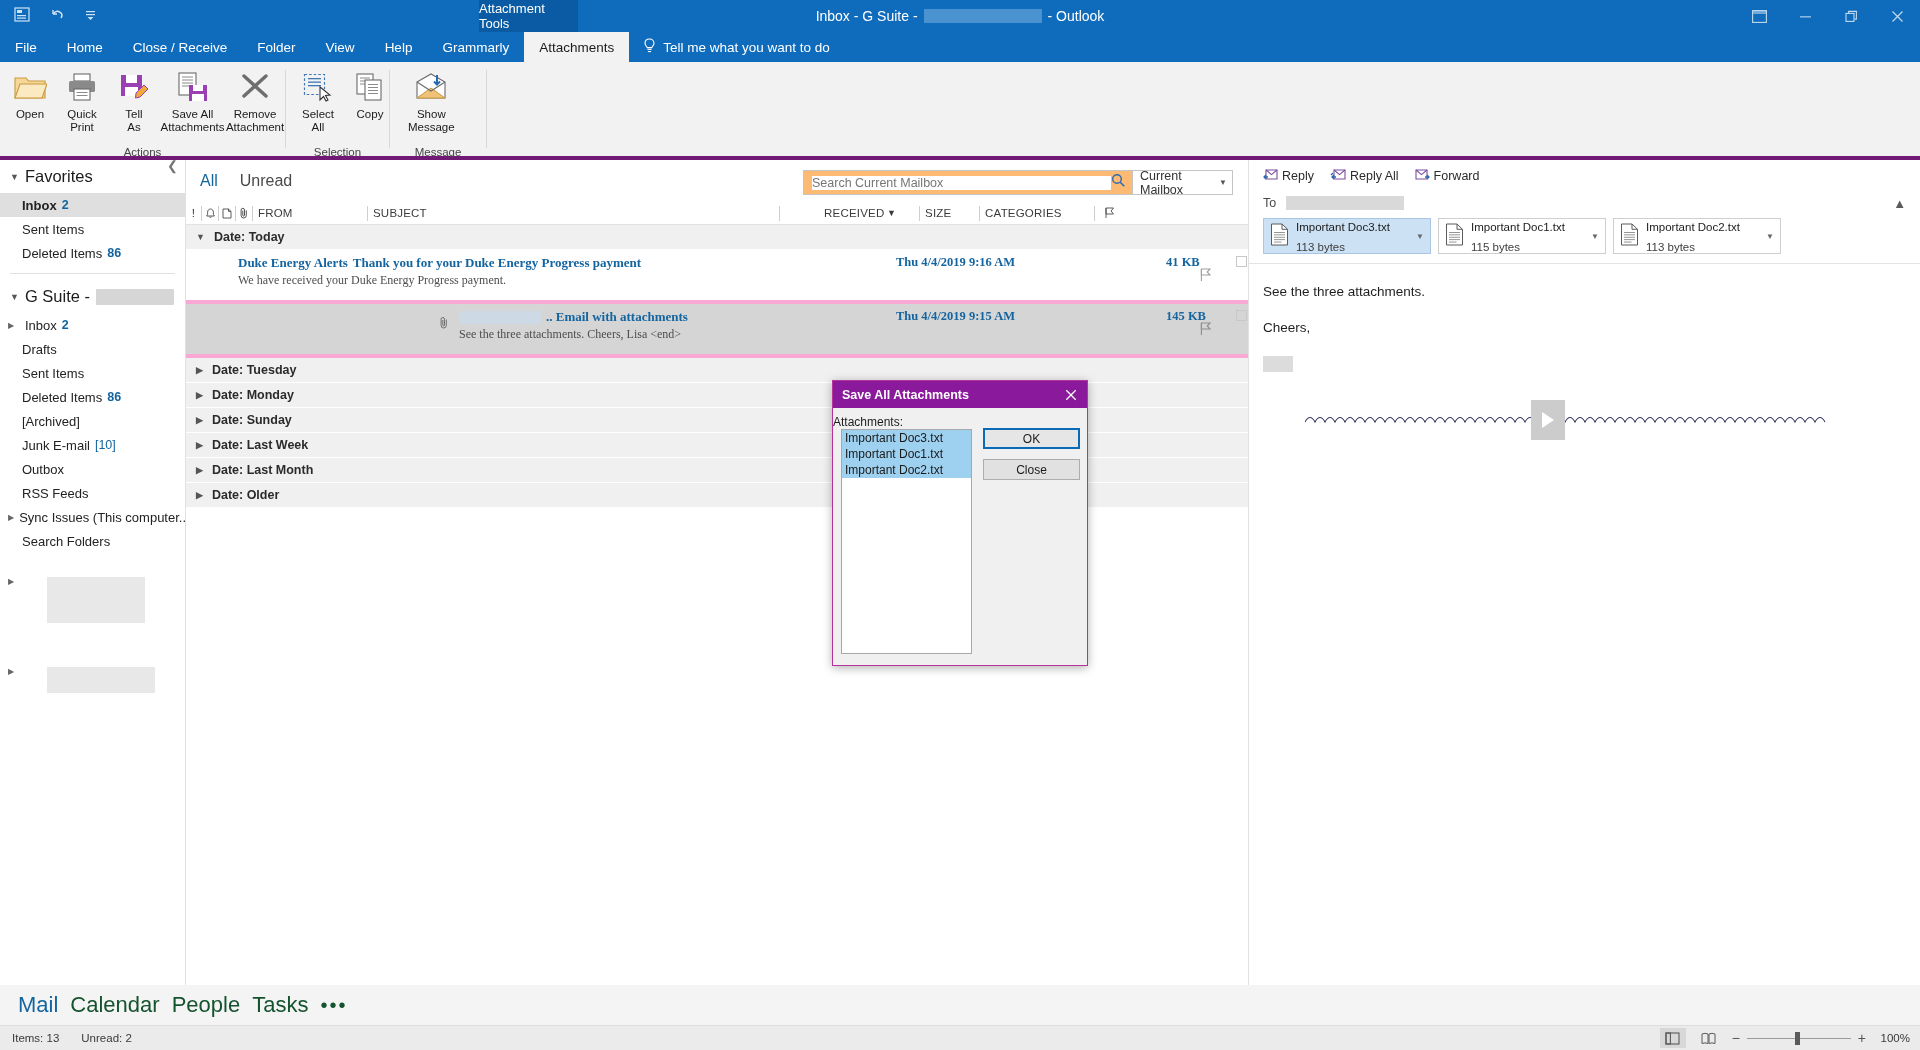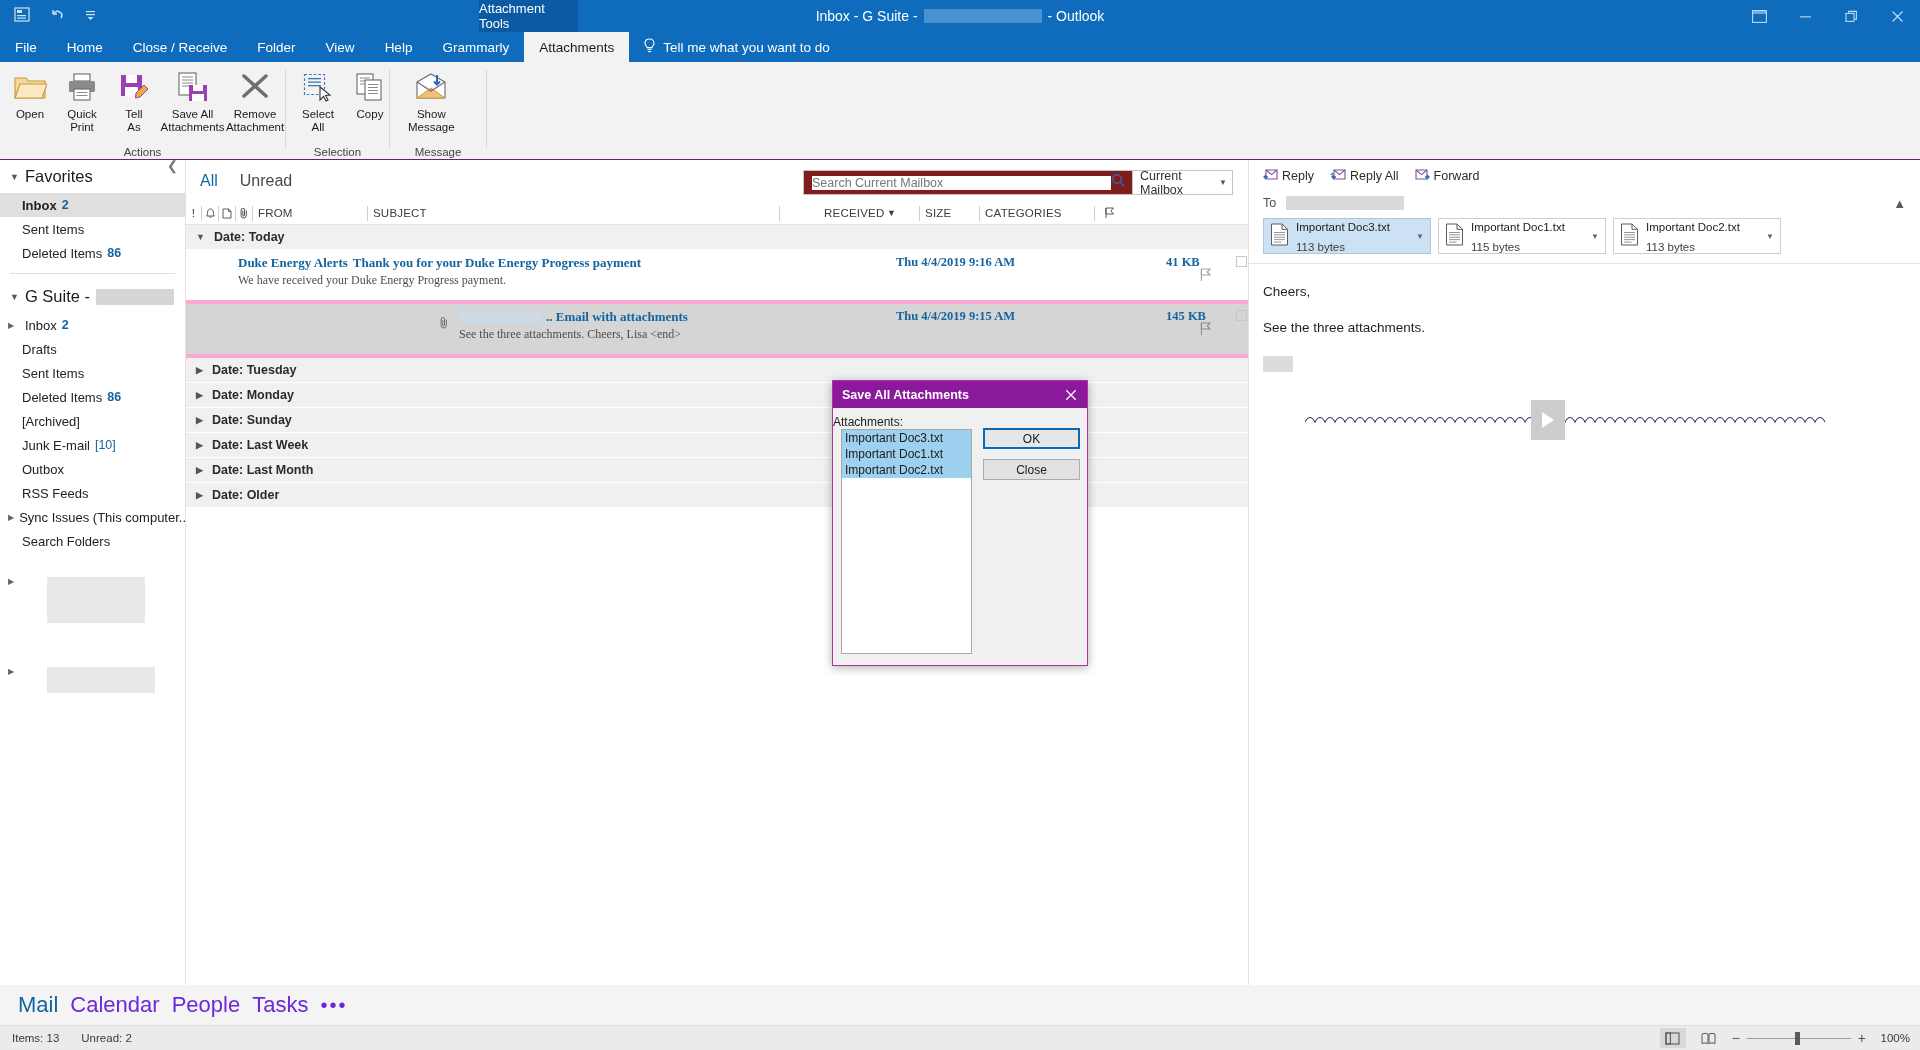--- a/index.html
+++ b/index.html
@@ -49,21 +49,21 @@
   }
   .rtab.active { background: #f2f2f2; color: #1b1b1b; }
   .tellme {
     display: flex; align-items: center; gap: 7px; padding: 0 14px;
     color: #ffffff; font-size: 13.5px; cursor: pointer;
   }
 
   
   .ribbon {
     position: absolute; top: 62px; left: 0; width: 1920px; height: 98px;
-    background: #f2f2f2; border-bottom: 1px solid #701a75;
+    background: #f2f2f2; border-bottom: 4px solid #701a75;
   }
   .rgroup { position: absolute; top: 0; height: 98px; }
   .rgroup-items { display: flex; height: 80px; align-items: flex-start; }
   .rgroup-label {
     position: absolute; bottom: 2px; width: 100%; text-align: center;
     font-size: 11.5px; color: #444; user-select: none;
   }
   .rbtn {
     display: flex; flex-direction: column; align-items: center;
     padding: 6px 4px 0 4px; cursor: pointer; min-width: 52px;
@@ -112,21 +112,21 @@
   }
   .filterbar {
     height: 42px; display: flex; align-items: center; padding-left: 14px; gap: 22px;
   }
   .fbtn { font-size: 16px; cursor: pointer; color: #4a4a4a; }
   .fbtn.active { color: #1464a0; }
   .searchwrap {
     position: absolute; right: 15px; top: 10px; display: flex; height: 25px;
   }
   .searchbox {
-    width: 330px; height: 25px; border: 1px solid #c4c4c4; background: #7f1d1d;
+    width: 330px; height: 25px; border: 1px solid #c4c4c4; background: #fdba74;
     display: flex; align-items: center; padding: 0 6px 0 8px;
   }
   .searchbox input {
     border: none; outline: none; flex: 1; font-size: 12.5px;
     font-family: "Liberation Sans", sans-serif; color: #333;
   }
   .searchbox input::placeholder { color: #767676; }
   .scope {
     width: 100px; height: 25px; border: 1px solid #c4c4c4; border-left: none;
     background: #fff; display: flex; align-items: center; justify-content: space-between;
@@ -263,21 +263,21 @@
     font-family: "Liberation Sans", sans-serif;
   }
   .dlg-btn.primary { top: 47px; border: 2px solid #0a6ab5; background: #e6e6e6; }
   .dlg-btn.secondary { top: 78px; }
 
   
   .modulebar {
     position: absolute; left: 0; top: 985px; width: 1920px; height: 40px;
     background: #f4f4f4; display: flex; align-items: center; padding-left: 18px; gap: 12px;
   }
-  .mod { font-size: 22px; color: #6d28d9; cursor: pointer; }
+  .mod { font-size: 22px; color: #14532d; cursor: pointer; }
   .mod.active { color: #1464a0; }
   .mod.dots { font-size: 20px; letter-spacing: 2px; }
   .statusbar {
     position: absolute; left: 0; top: 1025px; width: 1920px; height: 25px;
     background: #ebebeb; border-top: 1px solid #dcdcdc; display: flex;
     align-items: center; font-size: 11.5px; color: #3a3a3a; padding: 0 10px 0 12px;
   }
   .sb-left { display: flex; gap: 22px; }
   .sb-right { margin-left: auto; display: flex; align-items: center; gap: 10px; }
   .viewbtn {
@@ -803,22 +803,22 @@
         </span>
         <span class="att-meta">
           <span class="att-name">Important Doc2.txt</span><br>
           <span class="att-size">113 bytes</span>
         </span>
         <span class="att-caret">▼</span>
       </div>
     </div>
 
     <div class="rp-body">
+      <p>See the three attachments.</p>
       <p>Cheers,</p>
-      <p>See the three attachments.</p>
       <div class="sig-redact"></div>
       <div class="squiggle">
         <svg width="530" height="34" viewBox="0 0 530 34" style="margin-left:42px;">
           <path d="M0 22 q5 -9 10 0 q5 -9 10 0 q5 -9 10 0 q5 -9 10 0 q5 -9 10 0 q5 -9 10 0 q5 -9 10 0 q5 -9 10 0 q5 -9 10 0 q5 -9 10 0 q5 -9 10 0 q5 -9 10 0 q5 -9 10 0 q5 -9 10 0 q5 -9 10 0 q5 -9 10 0 q5 -9 10 0 q5 -9 10 0 q5 -9 10 0 q5 -9 10 0 q5 -9 10 0 q5 -9 10 0 q5 -9 10 0 q5 -9 10 0 q5 -9 10 0 q5 -9 10 0 q5 -9 10 0 q5 -9 10 0 q5 -9 10 0 q5 -9 10 0 q5 -9 10 0 q5 -9 10 0 q5 -9 10 0 q5 -9 10 0 q5 -9 10 0 q5 -9 10 0 q5 -9 10 0 q5 -9 10 0 q5 -9 10 0 q5 -9 10 0 q5 -9 10 0 q5 -9 10 0 q5 -9 10 0 q5 -9 10 0 q5 -9 10 0 q5 -9 10 0 q5 -9 10 0 q5 -9 10 0 q5 -9 10 0 q5 -9 10 0 q5 -9 10 0 q5 -9 10 0" fill="none" stroke="#32355e" stroke-width="1.1"></path>
         </svg>
         <span class="play-ph">
           <span class="play-tri"></span>
         </span>
       </div>
     </div>

